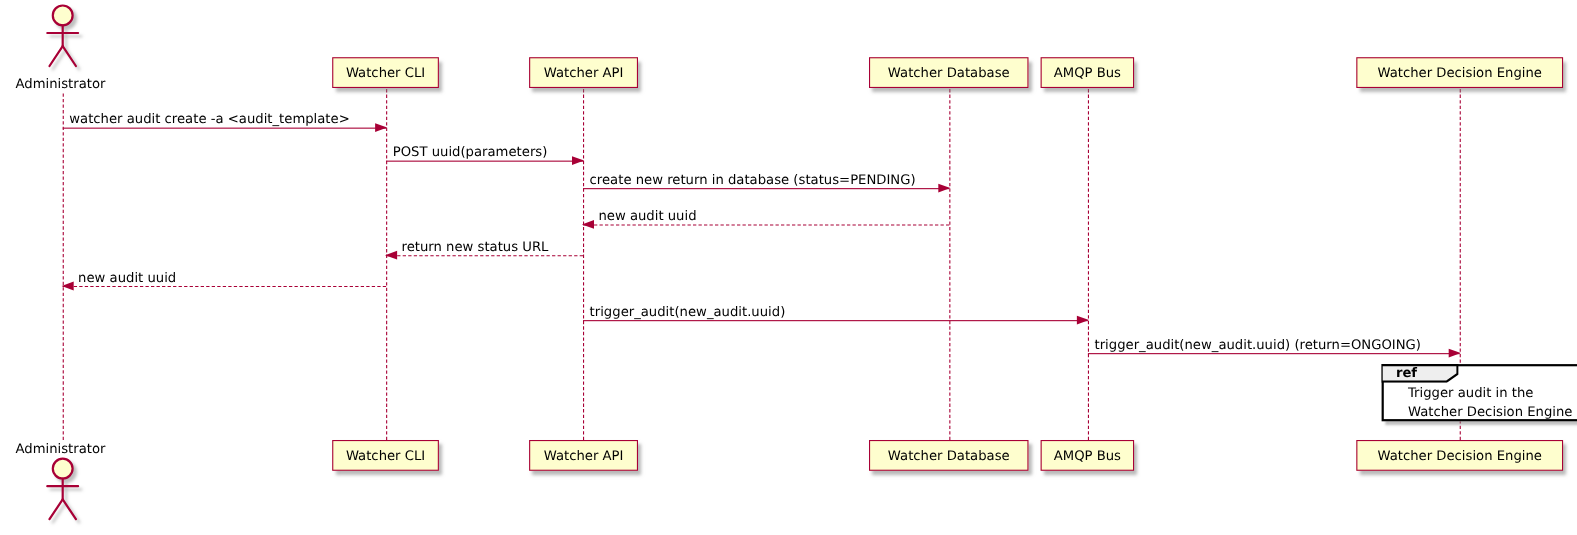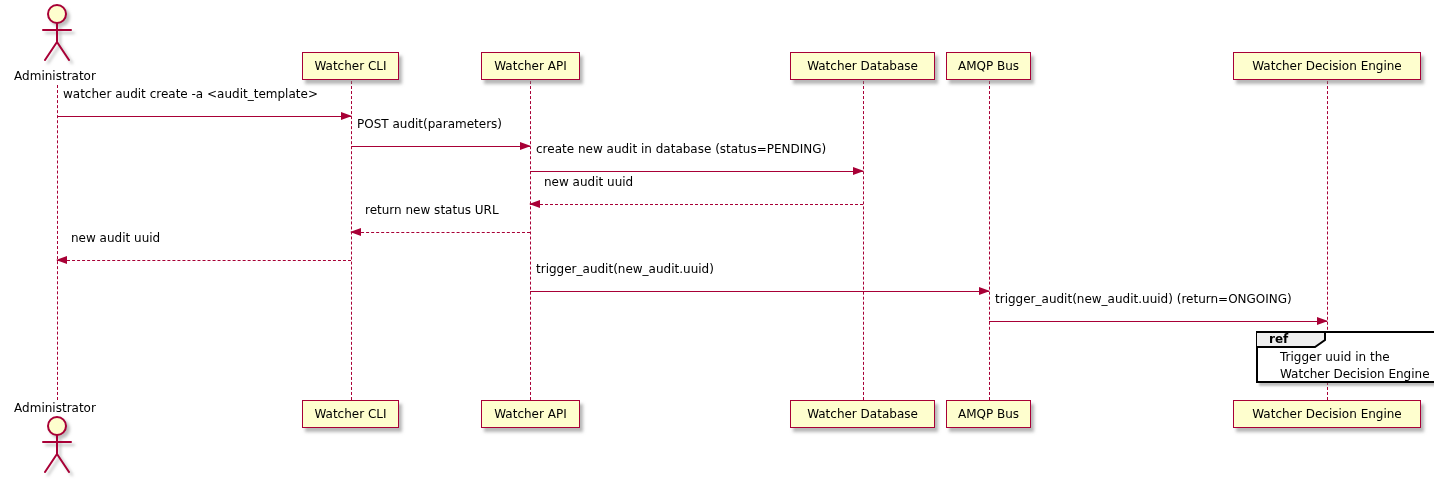--- a/index.html
+++ b/index.html
@@ -44,21 +44,21 @@
     position:absolute;width:140px;text-align:center;
     white-space:nowrap;z-index:3;
   }
   .actor-figure{position:absolute;z-index:3;filter:drop-shadow(3px 3px 1.5px rgba(125,125,125,0.5));}
   .actor-figure circle{fill:var(--participant-fill);stroke:var(--participant-border);stroke-width:2;}
   .actor-figure line{stroke:var(--participant-border);stroke-width:2;stroke-linecap:round;}
   
   .message{position:absolute;height:0;z-index:2;}
   .msg-line{position:absolute;left:0;right:0;top:-1px;border-top:1px solid var(--arrow);}
   .message.dashed .msg-line{border-top-style:dashed;}
-  .msg-label{position:absolute;bottom:16px;left:6px;white-space:nowrap;text-align:right;}
+  .msg-label{position:absolute;bottom:2px;left:6px;white-space:nowrap;text-align:right;}
   .message.to-left .msg-label{left:14px;}
   .arrowhead{position:absolute;width:0;height:0;border-style:solid;}
   .message.to-right .arrowhead{
     right:-1px;top:-5px;
     border-width:4.5px 0 4.5px 11px;
     border-color:transparent transparent transparent var(--arrow);
   }
   .message.to-left .arrowhead{
     left:-1px;top:-5px;
     border-width:4.5px 11px 4.5px 0;
@@ -125,27 +125,27 @@
   <div class="pbox" style="left:946px;top:400px;width:85px;">AMQP Bus</div>
   <div class="pbox" style="left:1233px;top:400px;width:188px;">Watcher Decision Engine</div>
 
   <div class="message solid to-right" style="left:57px;top:117px;width:294px;">
     <div class="msg-label">watcher audit create -a &lt;audit_template&gt;</div>
     <div class="msg-line"></div>
     <div class="arrowhead"></div>
   </div>
 
   <div class="message solid to-right" style="left:351px;top:147px;width:179px;">
-    <div class="msg-label">POST audit(parameters)</div>
+    <div class="msg-label">POST uuid(parameters)</div>
     <div class="msg-line"></div>
     <div class="arrowhead"></div>
   </div>
 
   <div class="message solid to-right" style="left:530px;top:172px;width:333px;">
-    <div class="msg-label">create new audit in database (status=PENDING)</div>
+    <div class="msg-label">create new return in database (status=PENDING)</div>
     <div class="msg-line"></div>
     <div class="arrowhead"></div>
   </div>
 
   <div class="message dashed to-left" style="left:530px;top:205px;width:333px;">
     <div class="msg-label">new audit uuid</div>
     <div class="msg-line"></div>
     <div class="arrowhead"></div>
   </div>
 
@@ -174,18 +174,18 @@
   </div>
 
   <div class="ref-box">
     <div class="ref-tab">
       <svg width="70" height="17" viewBox="0 0 70 17">
         <polygon points="0,1 69,1 69,9 59,16 0,16"></polygon>
       </svg>
       <div class="ref-keyword">ref</div>
     </div>
     <div class="ref-body">
-      <div>Trigger uuid in the</div>
+      <div>Trigger audit in the</div>
       <div>Watcher Decision Engine</div>
     </div>
   </div>
 
 </div>
 
 </body></html>

